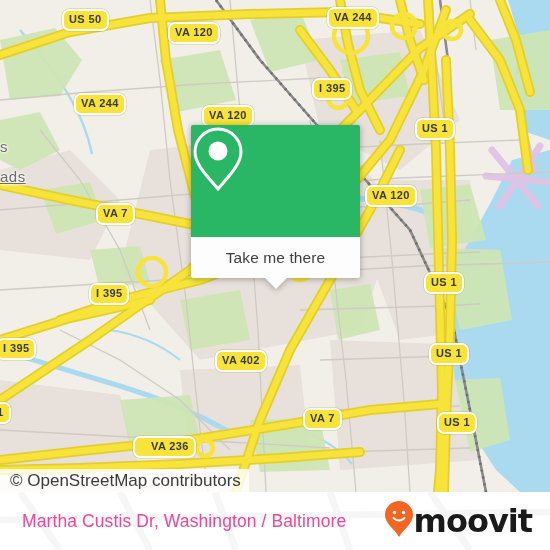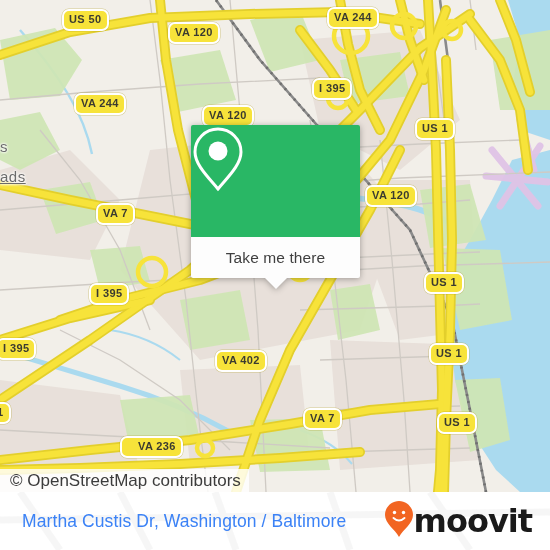--- a/index.html
+++ b/index.html
@@ -89,21 +89,21 @@
   #footer{
     position:absolute;left:0;top:492px;width:550px;height:58px;
     background:#ffffff;
     display:flex;align-items:center;
     overflow:hidden;
   }
   #footer-ghost{position:absolute;left:0;top:-492px;opacity:.06;pointer-events:none;}
   #footer-title{
     position:relative;
     margin-left:22px;
-    color:#3b82f6;
+    color:#ec4899;
     font-size:17.5px;
     letter-spacing:.1px;
     white-space:nowrap;
     font-family:"Liberation Sans","DejaVu Sans",sans-serif;
   }
   #brand{
     position:absolute;right:18px;top:50%;transform:translateY(-50%);
     display:flex;align-items:center;gap:0;
   }
   #brand-text{
@@ -273,21 +273,21 @@
     <div class="shield" style="left:415px;top:118px;">US 1</div>
     <div class="shield" style="left:96px;top:203px;">VA 7</div>
     <div class="shield" style="left:365px;top:185px;">VA 120</div>
     <div class="shield" style="left:89px;top:283px;">I 395</div>
     <div class="shield" style="left:424px;top:272px;">US 1</div>
     <div class="shield" style="left:-4px;top:338px;">I 395</div>
     <div class="shield" style="left:429px;top:343px;">US 1</div>
     <div class="shield" style="left:203px;top:350px;margin-left:12px;">VA 402</div>
     <div class="shield" style="left:303px;top:408px;">VA 7</div>
     <div class="shield" style="left:437px;top:412px;">US 1</div>
-    <div class="shield" style="left:120px;top:436px;padding-left:16px;">VA 236</div>
+    <div class="shield" style="left:133px;top:436px;padding-left:16px;">VA 236</div>
     <div class="shield" style="left:-10px;top:402px;">1</div>
 
     <div id="attribution">© OpenStreetMap contributors</div>
 
     <div id="popup">
       <div id="popup-image">
         <span>
           <svg width="54" height="68" viewBox="0 0 54 68" aria-hidden="true">
             <path d="M27 4 C14.3 4 4 14.3 4 27 C4 40 18 53 27 64 C36 53 50 40 50 27 C50 14.3 39.7 4 27 4 Z" fill="none" stroke="#ffffff" stroke-width="3"></path>
             <circle cx="27" cy="26" r="9.5" fill="#ffffff"></circle>

